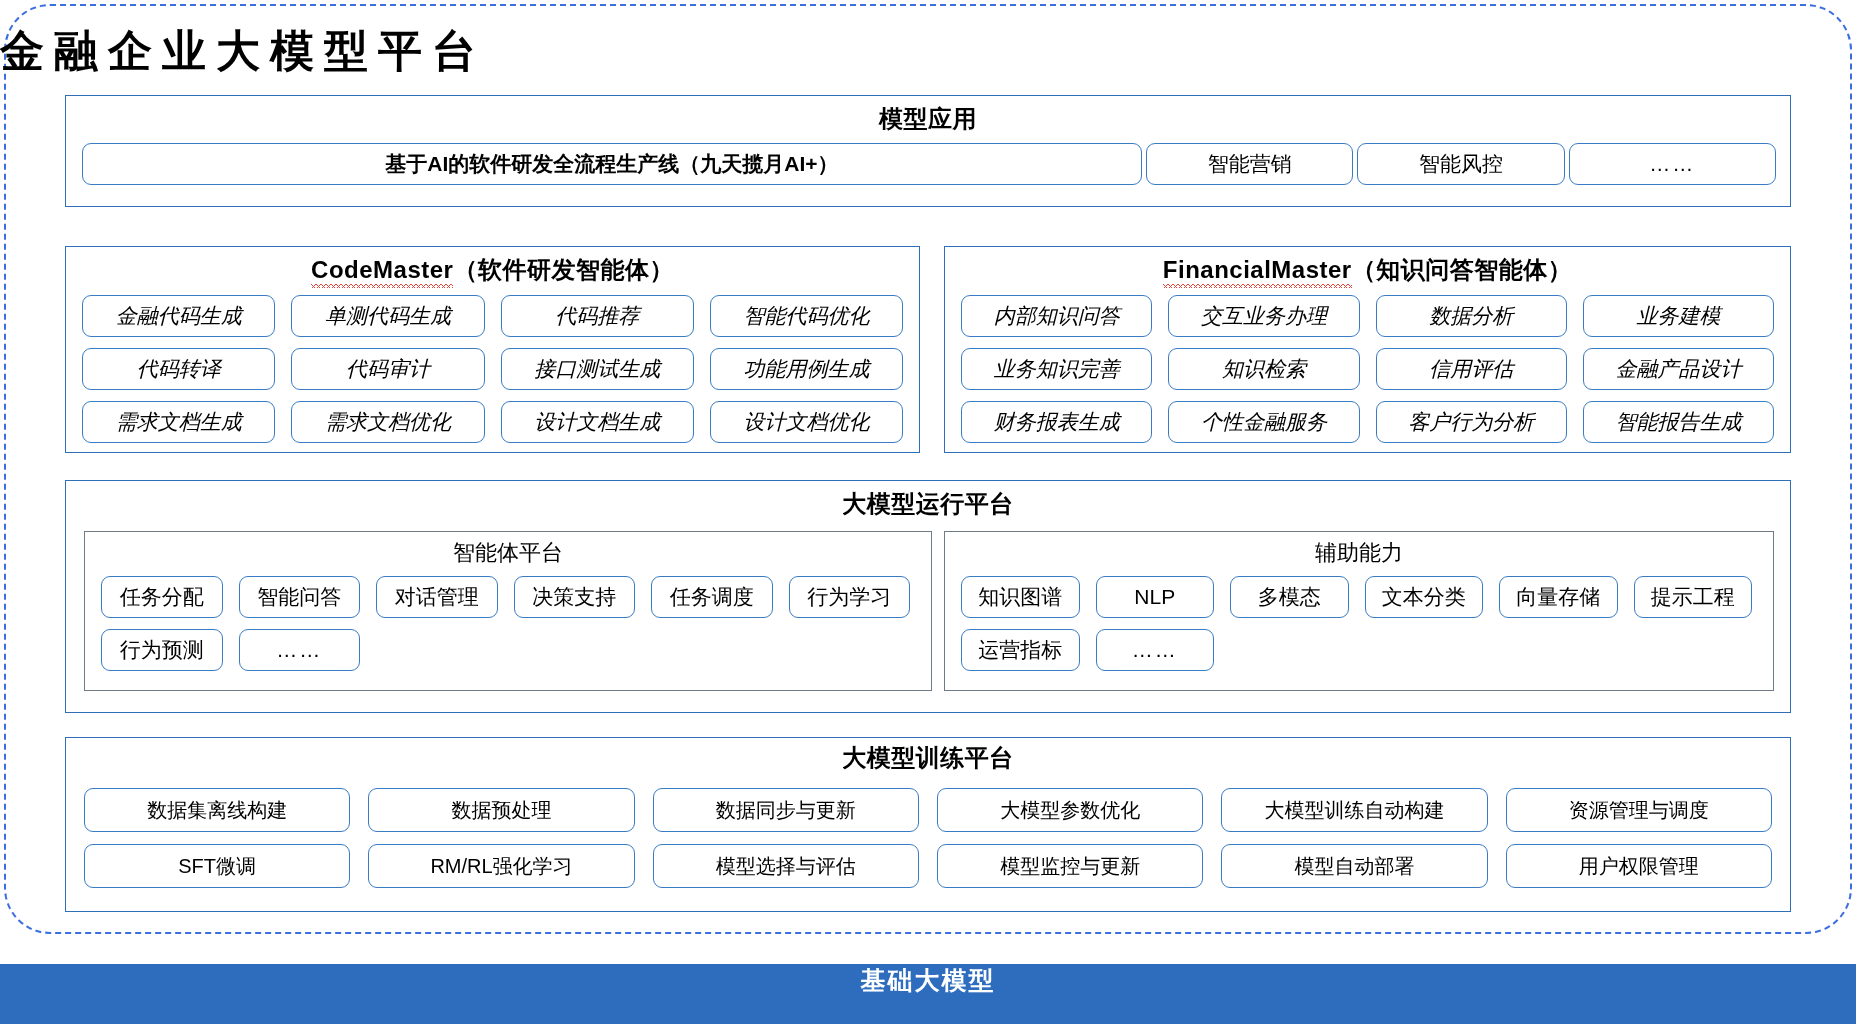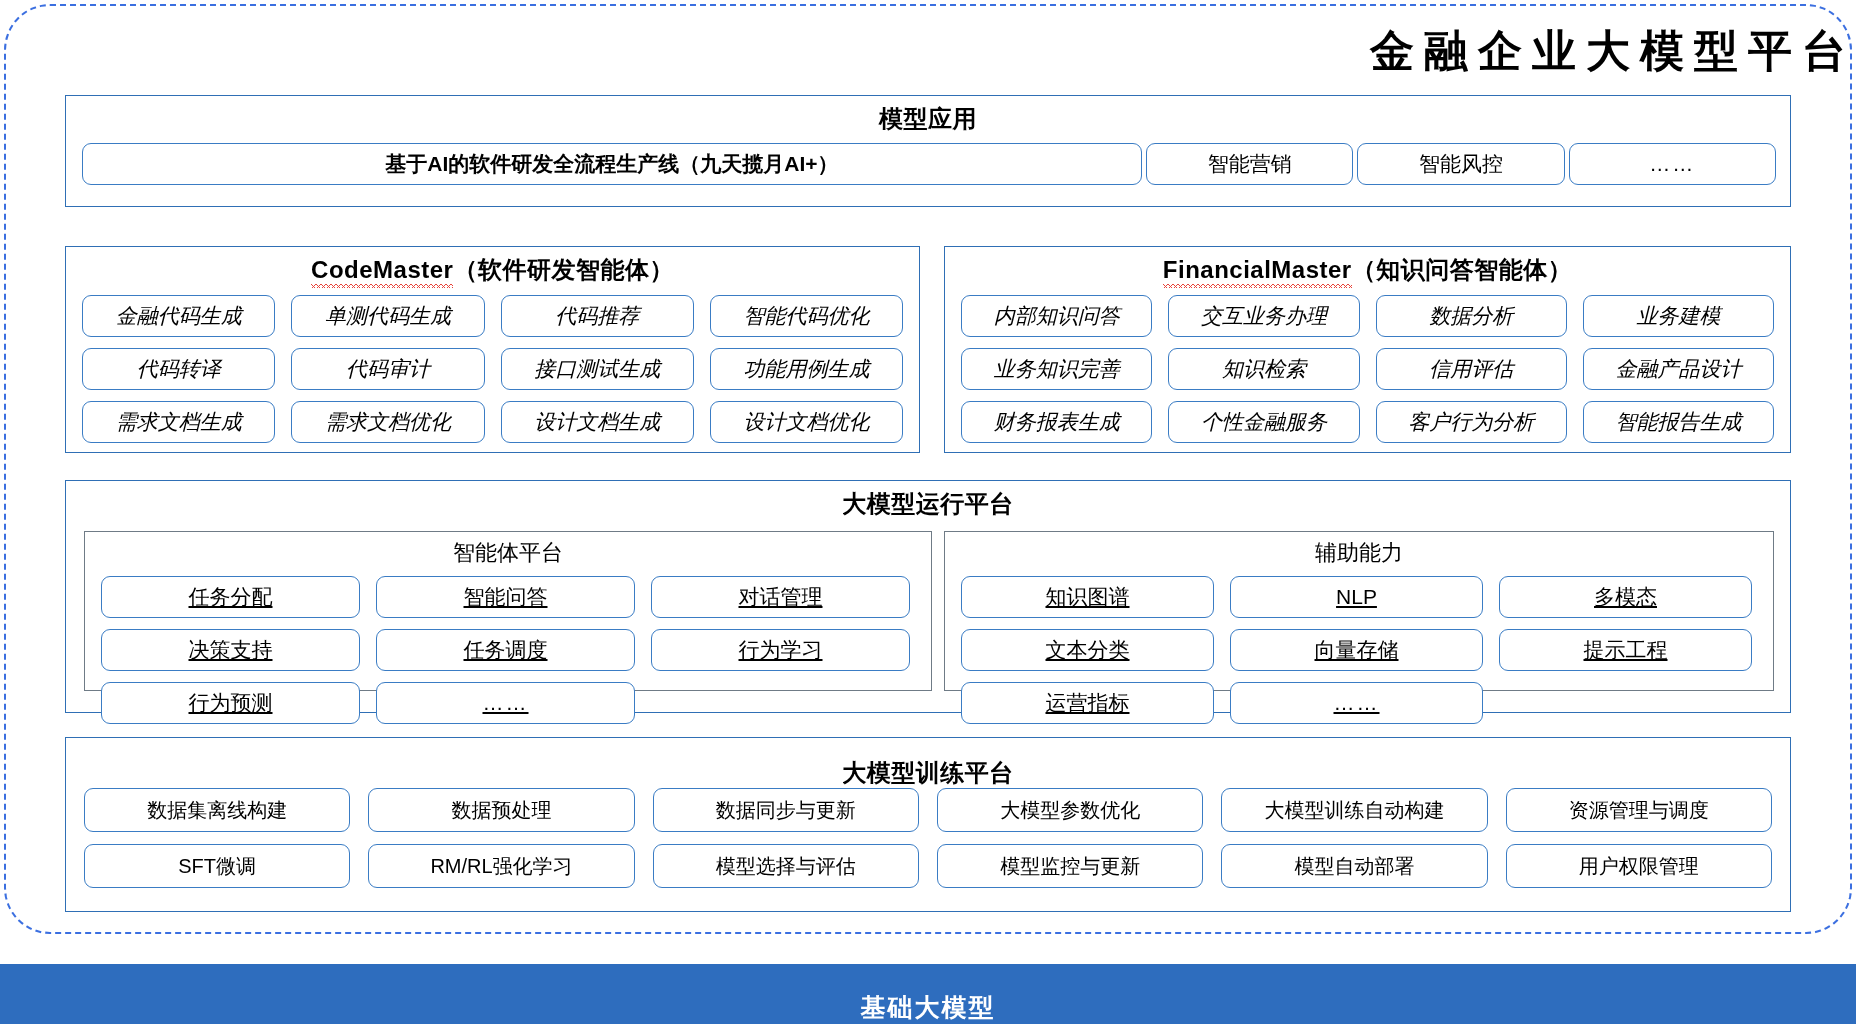--- a/index.html
+++ b/index.html
@@ -17,21 +17,21 @@
     position:absolute;left:4px;top:4px;
     width:1848px;height:930px;
     box-sizing:border-box;
     border:2px dashed #3b6fe0;
     border-radius:46px;
   }
 
   
   .main-title{
     position:absolute;left:0;top:22px;width:1856px;
-    text-align:right;
+    text-align:left;
     font-family:"DejaVu Serif","Liberation Serif",serif;
     font-size:44px;font-weight:700;
     letter-spacing:10px;
     color:#000;
     line-height:58px;
   }
 
   
   .panel{
     position:absolute;
@@ -107,41 +107,40 @@
     background:#fff;
   }
   #sub-agentplat{left:18px;width:848px;}
   #sub-aux{left:878px;width:830px;}
   .subpanel-title{
     text-align:center;font-size:22px;font-weight:400;color:#000;
     margin-top:7px;line-height:28px;
   }
   .sub-grid{
     position:absolute;left:16px;right:21px;top:44px;
-    display:grid;grid-template-columns:repeat(3,1fr);
+    display:grid;grid-template-columns:repeat(6,1fr);
     gap:11px 16px;
-    text-decoration:underline;
   }
   .sub-grid .pill{height:42px;}
 
   
   #sec-train{left:65px;top:737px;width:1726px;height:175px;}
-  #sec-train .panel-title{margin-top:20px;}
+  #sec-train .panel-title{margin-top:5px;}
   .train-grid{
     position:absolute;left:18px;right:18px;top:50px;
     display:grid;grid-template-columns:repeat(6,1fr);
     gap:12px 18px;
   }
   .train-grid .pill{height:44px;font-size:20px;}
 
   
   .base-bar{
     position:absolute;left:0;top:964px;width:1856px;height:60px;
     background:#2e6dbe;
-    display:flex;align-items:flex-end;justify-content:center;
+    display:flex;align-items:flex-start;justify-content:center;
     color:#fff;font-size:25px;font-weight:700;letter-spacing:2px;
   }
 </style>
 </head>
 <body>
 
 <div class="canvas">
 
   <div class="outer-frame"></div>
 

